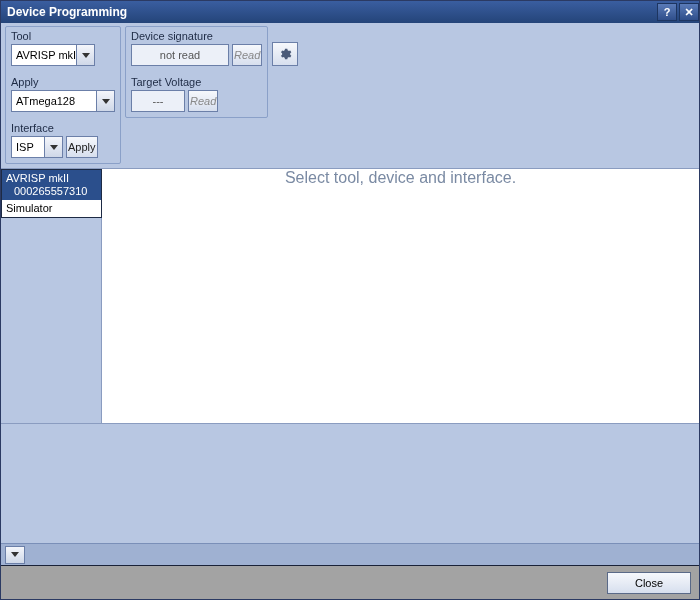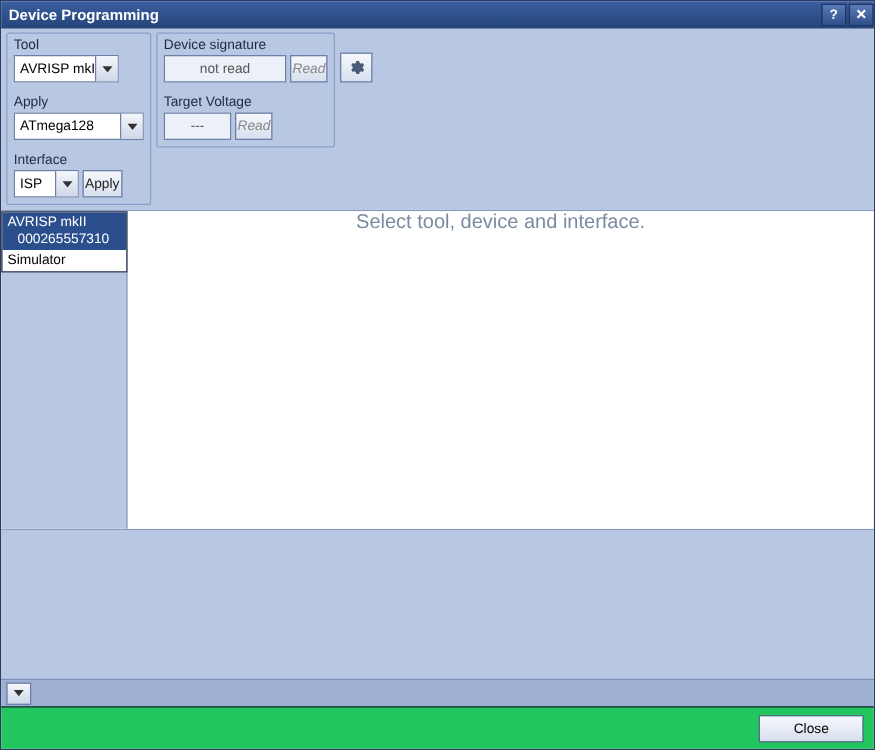--- a/index.html
+++ b/index.html
@@ -165,21 +165,21 @@
   }
   .expand-btn {
     width:20px;height:18px;
     border:1px solid #6b7fa8;
     background: linear-gradient(to bottom,#f4f6fb,#cfd8e8);
     display:flex;align-items:center;justify-content:center;
     cursor:pointer;
   }
   .darkbar {
     height: 34px;
-    background:#22c55e;
+    background:#a3a3a3;
     border-top:1px solid #1a2238;
     display:flex; align-items:center; justify-content:flex-end;
     padding-right:8px;
   }
   .close-btn {
     width: 84px; height: 22px;
     border:1px solid #5a6a88;
     background: linear-gradient(to bottom,#f6f8fc,#d7dfee);
     font-size:11px;
     display:flex;align-items:center;justify-content:center;

